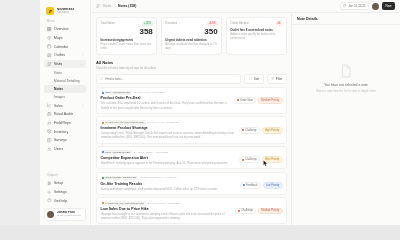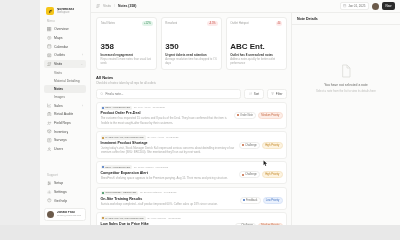--- a/index.html
+++ b/index.html
@@ -116,21 +116,21 @@
     padding: 3px 3.5px;
   }
   .stat-top { display: flex; align-items: center; justify-content: space-between; gap: 2px; }
   .stat-label { font-size: 2.9px; color: #a0a09e; white-space: nowrap; overflow: hidden; text-overflow: ellipsis; }
   .badge {
     font-size: 2.6px; border-radius: 6px; padding: .8px 2px;
     white-space: nowrap; display: flex; align-items: center; gap: .8px;
   }
   .badge.up { background: #e3f4ea; color: #2f8a53; }
   .badge.down { background: #fdeaea; color: #c9493f; }
-  .stat-value { font-size: 8px; font-weight: bold; color: #1f1f1f; line-height: 1.15; margin-top: 16px; }
+  .stat-value { font-size: 8px; font-weight: bold; color: #1f1f1f; line-height: 1.15; margin-top: 1px; text-align: right; }
   .stat-head { font-size: 3px; font-weight: bold; color: #3a3a38; margin-top: 2.5px; }
   .stat-desc { font-size: 2.7px; color: #aaaaa8; line-height: 1.45; margin-top: 1px; }
 
   
   .notes-head { margin-top: 5px; }
   .notes-title { font-size: 4px; font-weight: bold; color: #1f1f1f; }
   .notes-sub { font-size: 2.8px; color: #aaaaa8; margin-top: 1px; }
 
   .toolbar { display: flex; align-items: center; gap: 3px; margin-top: 3.5px; }
   .search {
@@ -438,21 +438,20 @@
             <div class="stat-desc">Average resolution time has dropped to 7.6 days</div>
           </div>
 
           <div class="stat">
             <div class="stat-top">
               <span class="stat-label">Outlet Hotspot</span>
               <span class="badge down">
                 <span>44</span>
               </span>
             </div>
-            <div class="stat-value">ABC Ent.</div>
             <div class="stat-head">Outlet has 8 unresolved notes</div>
             <div class="stat-desc">Address notes quickly for better outlet performance</div>
           </div>
         </div>
 
         <div class="notes-head">
           <div class="notes-title">All Notes</div>
           <div class="notes-sub">Checklist of notes taken by all reps for all outlets</div>
         </div>
 

